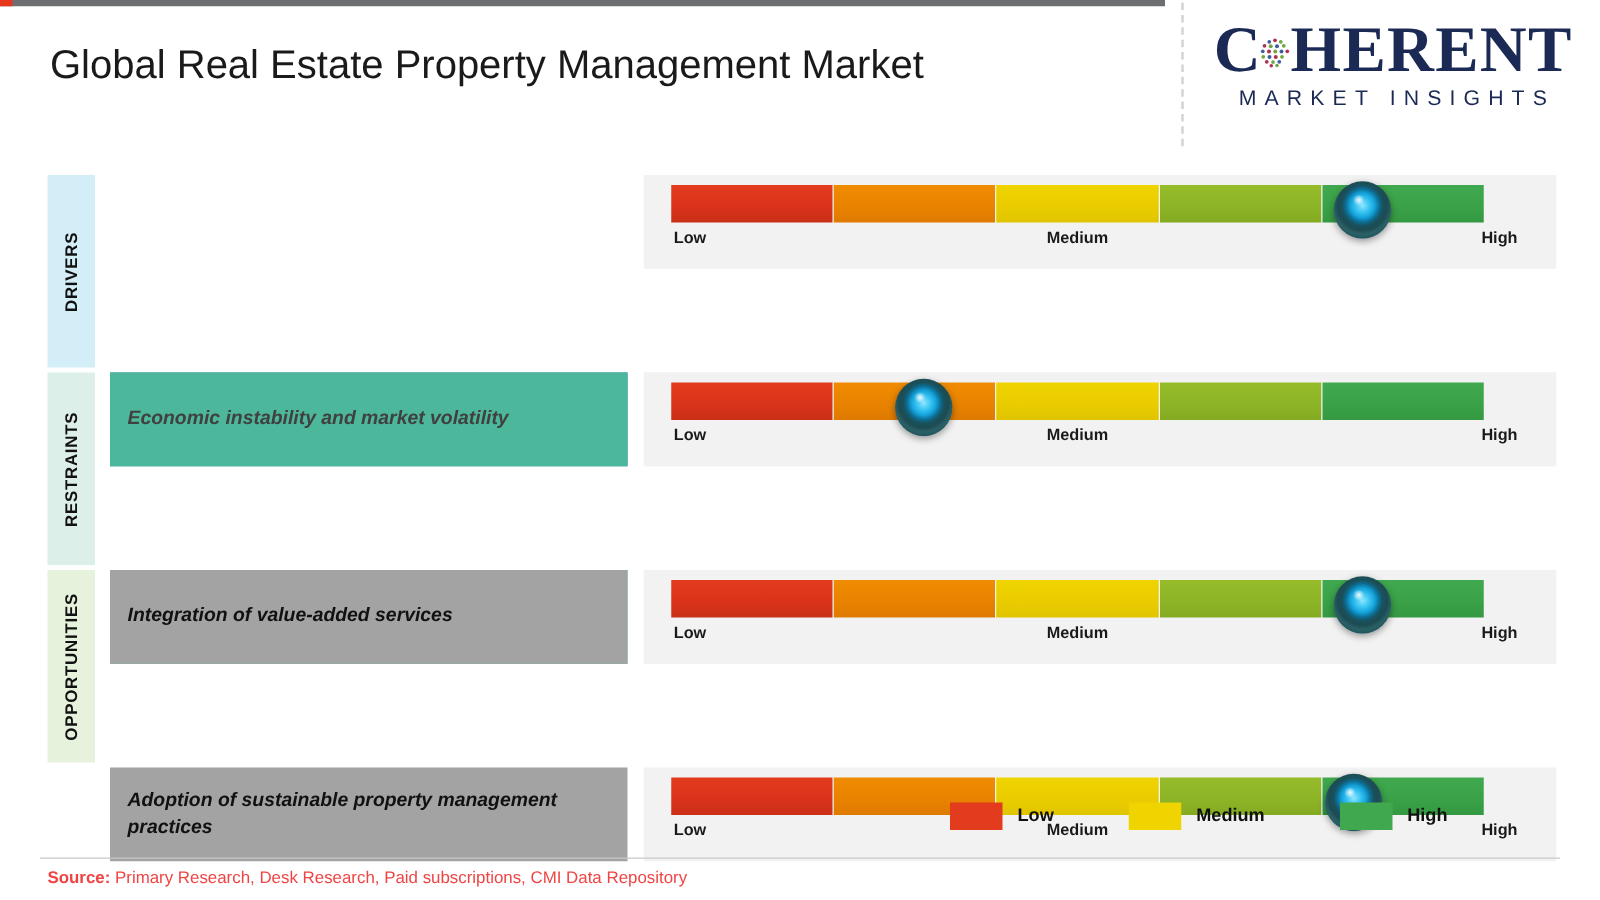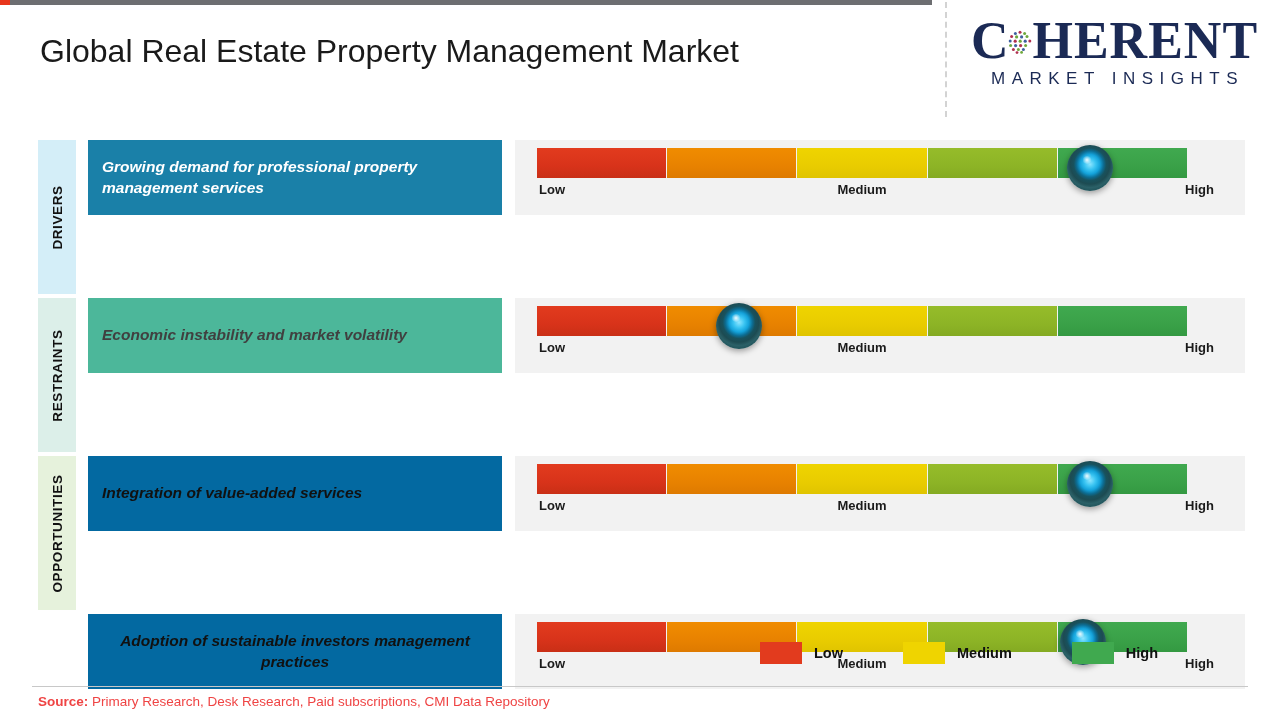--- a/index.html
+++ b/index.html
@@ -165,21 +165,21 @@
   .factor-text {
     font-size: 15.5px;
     font-weight: bold;
     font-style: italic;
     line-height: 1.32;
   }
   .f-drivers      { background: #1a80a8; }
   .f-drivers .factor-text { color: #ffffff; }
   .f-restraints   { background: #4cb79a; }
   .f-restraints .factor-text { color: #404040; }
-  .f-opportunities { background: #0369a1; text-align: center; }
+  .f-opportunities { background: #a3a3a3; }
   .f-opportunities .factor-text { color: #111111; }
 
   
   .gauge-panel {
     position: absolute;
     left: 515px; top: 0;
     width: 730px; height: 75px;
     background: #f2f2f2;
   }
   .gauge-bar {
@@ -337,23 +337,20 @@
   </div>
 
   <div class="matrix">
 
     <div class="group" style="height:158px;">
       <div class="cat-label cat-drivers" style="top:0;height:154px;">
         <span>DRIVERS</span>
       </div>
 
       <div class="row" style="top:0;">
-        <div class="factor f-drivers">
-          <div class="factor-text">Growing demand for professional property management services</div>
-        </div>
         <div class="gauge-panel">
           <div class="gauge-bar">
             <div class="seg seg-1"></div>
             <div class="seg seg-2"></div>
             <div class="seg seg-3"></div>
             <div class="seg seg-4"></div>
             <div class="seg seg-5"></div>
             <div class="marker" style="left: 85%;"></div>
           </div>
           <div class="scale-labels">
@@ -455,21 +452,21 @@
           <div class="scale-labels">
             <span class="lbl lbl-low">Low</span>
             <span class="lbl lbl-med">Medium</span>
             <span class="lbl lbl-high">High</span>
           </div>
         </div>
       </div>
 
       <div class="row" style="top:79px;">
         <div class="factor f-opportunities">
-          <div class="factor-text">Adoption of sustainable investors management practices</div>
+          <div class="factor-text">Adoption of sustainable property management practices</div>
         </div>
         <div class="gauge-panel">
           <div class="gauge-bar">
             <div class="seg seg-1"></div>
             <div class="seg seg-2"></div>
             <div class="seg seg-3"></div>
             <div class="seg seg-4"></div>
             <div class="seg seg-5"></div>
             <div class="marker" style="left: 84%;"></div>
           </div>

